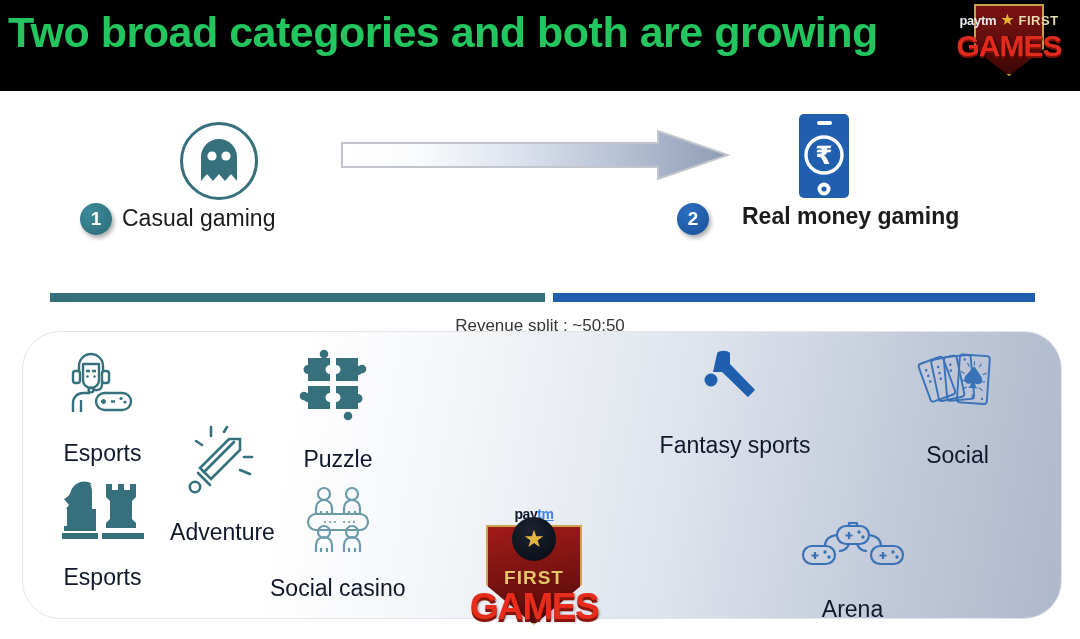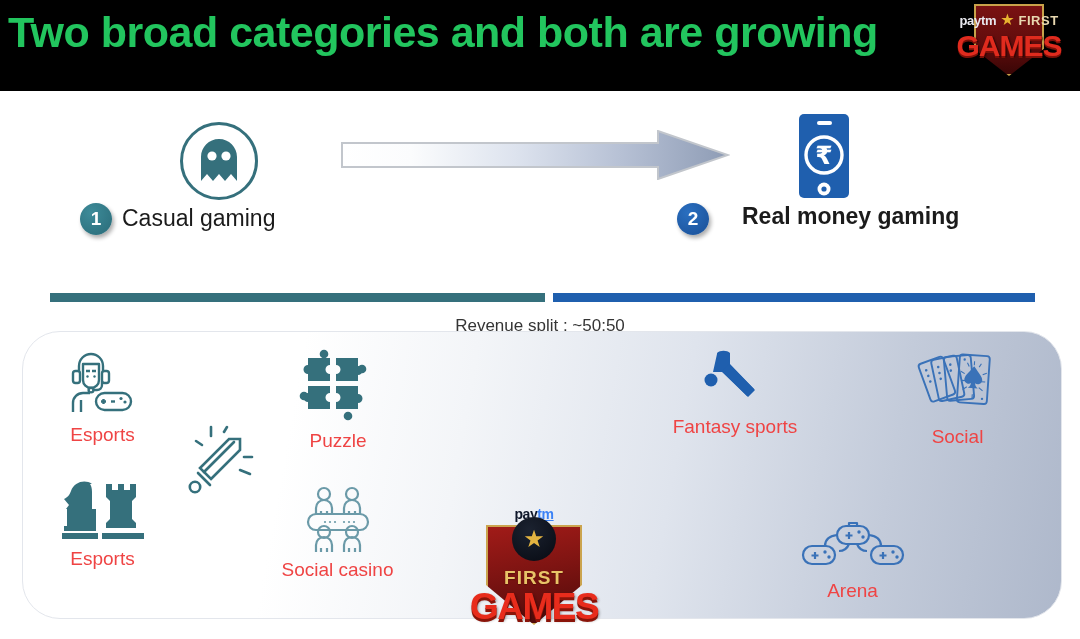--- a/index.html
+++ b/index.html
@@ -101,21 +101,21 @@
   #panel {
     position:absolute; left:22px; top:331px; width:1040px; height:288px;
     border-radius:38px;
     background:linear-gradient(100deg,#ffffff 0%,#ffffff 26%,#f3f5f8 42%,#dfe4ed 62%,#c3cbda 82%,#aeb8cb 100%);
     border:1px solid #e3e6ec;
   }
 
   .tile { position:absolute; text-align:center; }
   .tile .ic { display:block; margin:0 auto; }
   .tile .tl {
-    display:block; font-size:19px; color:#ef4444; white-space:nowrap; margin-top:2px;
+    display:block; font-size:23px; color:#0f172a; white-space:nowrap; margin-top:18px;
   }
 
   #tile-esports      { left:40px;  top:348px; width:125px; }
   #tile-adventure    { left:155px; top:425px; width:135px; }
   #tile-puzzle       { left:283px; top:348px; width:110px; }
   #tile-strategy     { left:40px;  top:478px; width:125px; }
   #tile-socialcasino { left:270px; top:485px; width:135px; }
   #tile-fantasy      { left:655px; top:350px; width:160px; }
   #tile-rummy        { left:900px; top:348px; width:115px; }
   #tile-arena        { left:790px; top:518px; width:125px; }
@@ -249,20 +249,21 @@
       <path d="M20 47 L50 17"></path>
       <path d="M14 48 L26 60"></path>
       <circle cx="11" cy="62" r="5.2"></circle>
       <path d="M27 11 L27 2"></path>
       <path d="M40 7 L43 2"></path>
       <path d="M60 32 L68 32"></path>
       <path d="M56 45 L66 49"></path>
       <path d="M18 20 L12 16"></path>
     </svg>
   </span>
+  <span class="tl">Adventure</span>
 </div>
 
 <div class="tile" id="tile-puzzle">
   <span class="ic">
     <svg width="84" height="76" viewBox="0 0 84 76" aria-hidden="true" fill="#35707c">
       <path d="M12 10h22v7a4.5 4.5 0 1 0 0 9v7H12v-7a4.5 4.5 0 1 1 0-9z"></path>
       <path d="M40 10h22v8a4.5 4.5 0 1 1 0 9v6H40v-7a4.5 4.5 0 1 0 0-9z"></path>
       <path d="M12 38h22v7a4.5 4.5 0 1 0 0 9v7H12v-7a4.5 4.5 0 1 1 0-9z"></path>
       <path d="M40 38h22v8a4.5 4.5 0 1 1 0 9v6H40v-7a4.5 4.5 0 1 0 0-9z"></path>
       <circle cx="28" cy="6" r="4.3"></circle>

